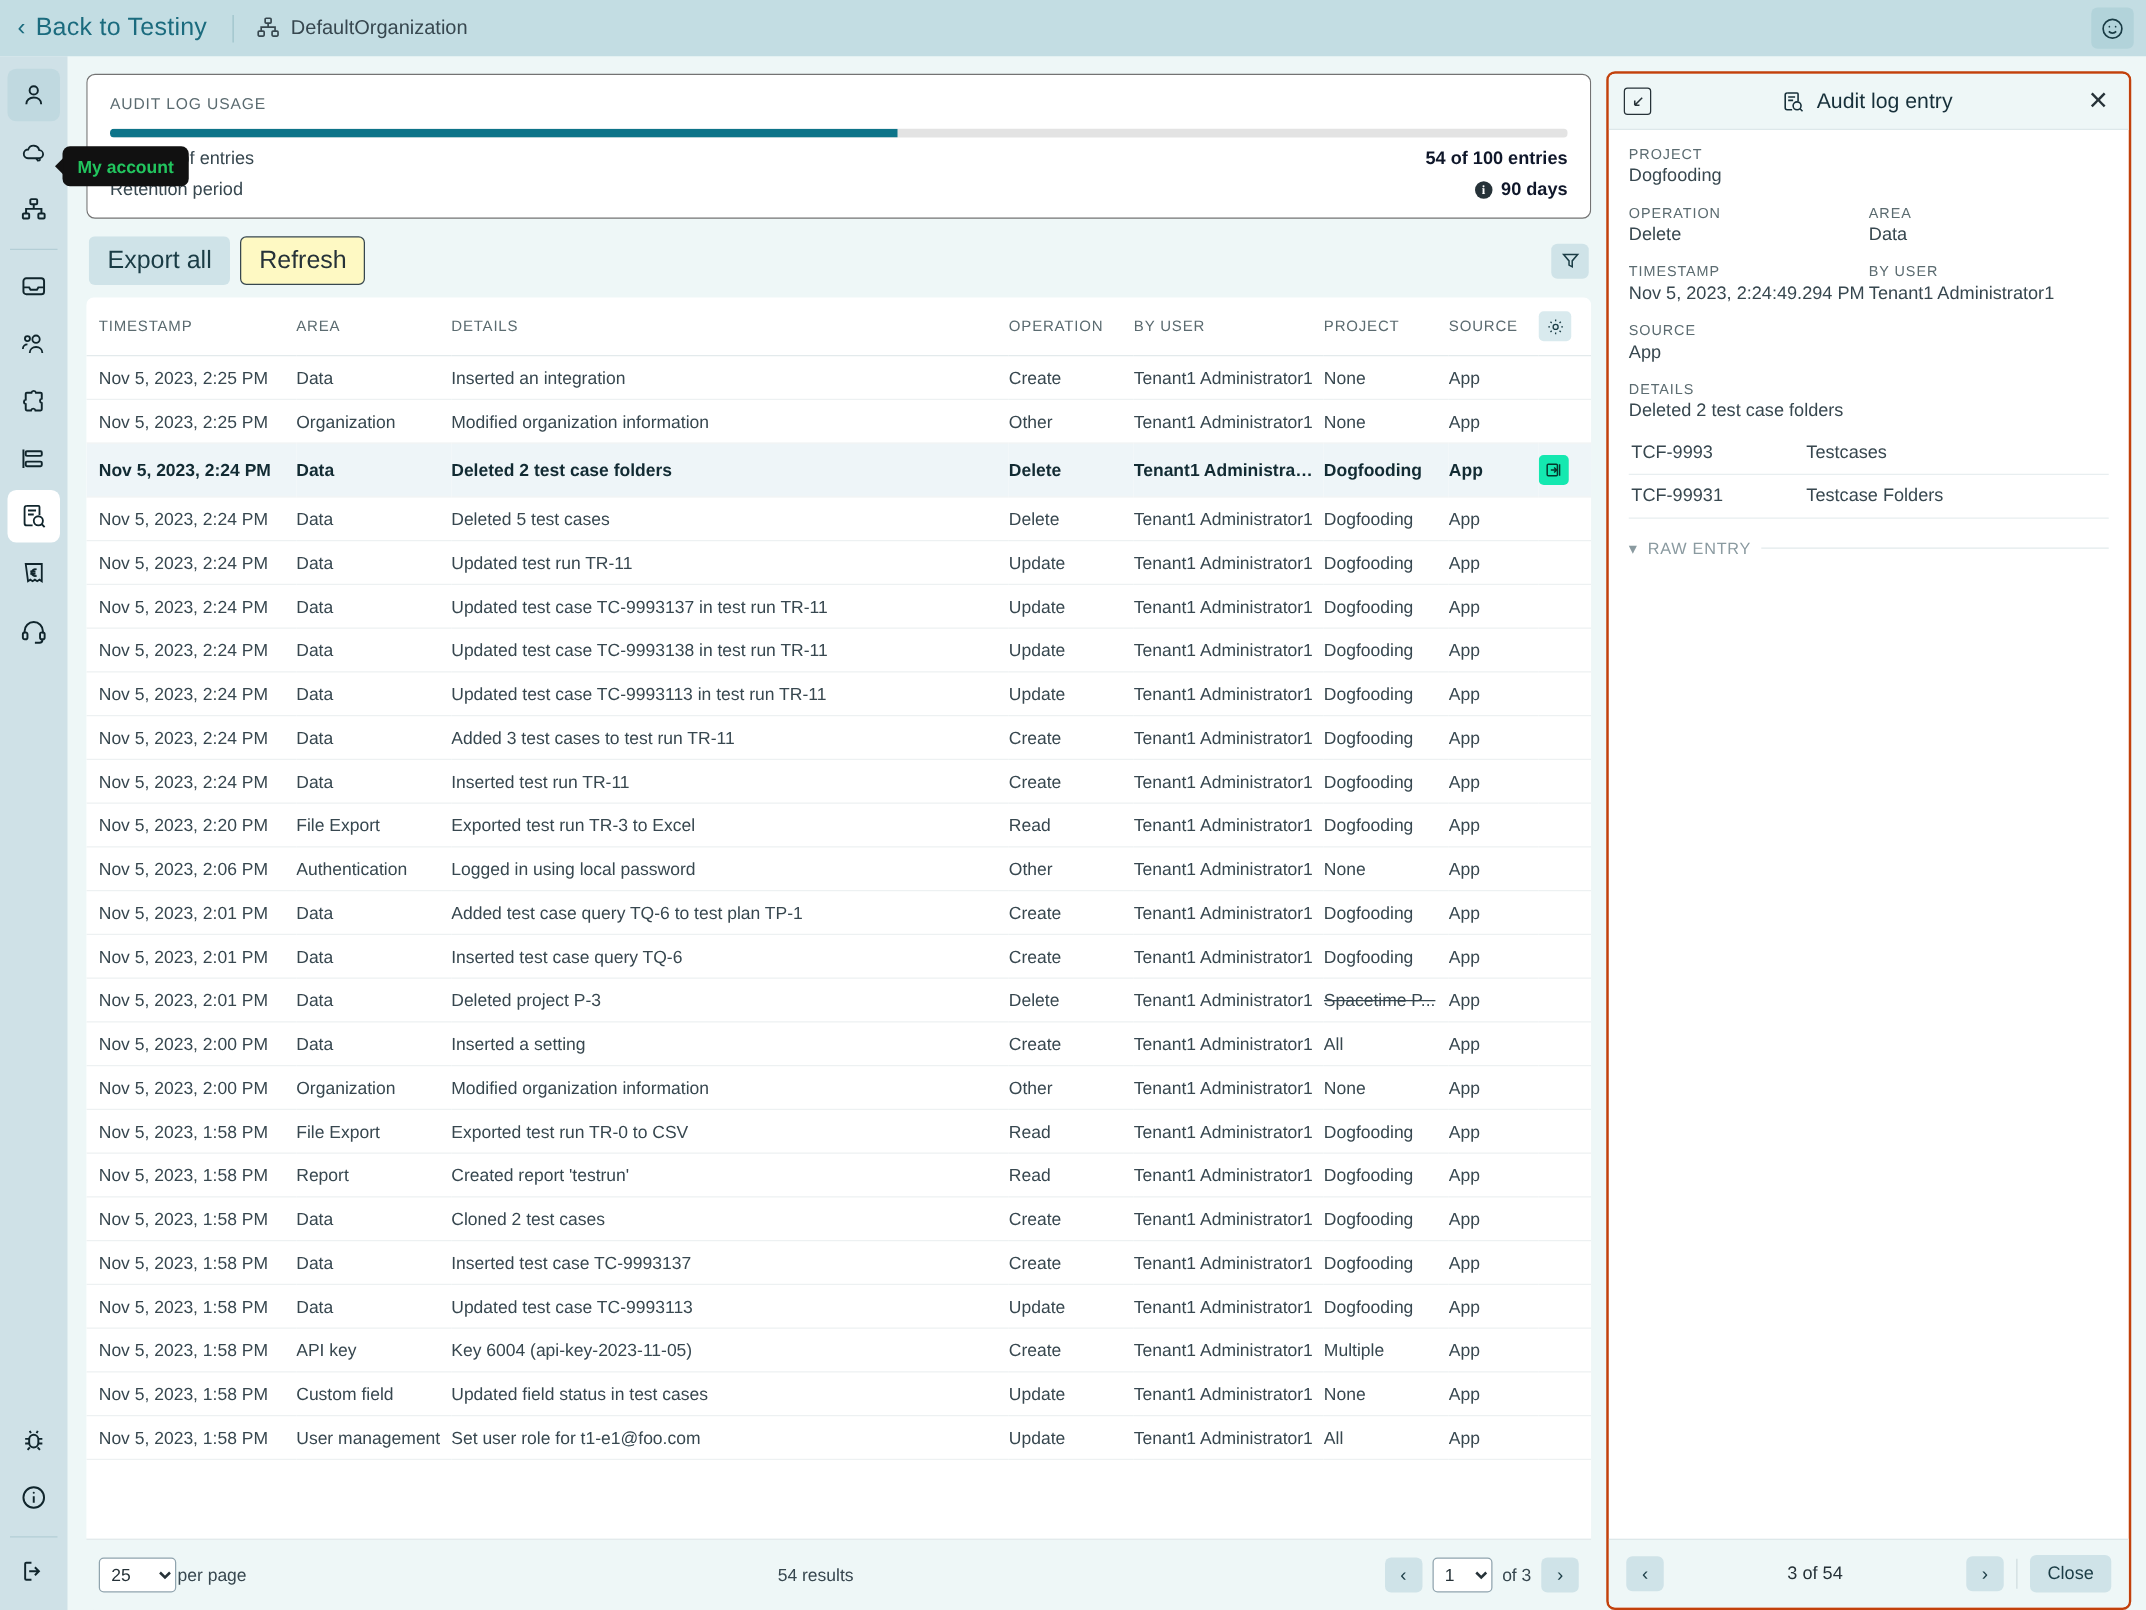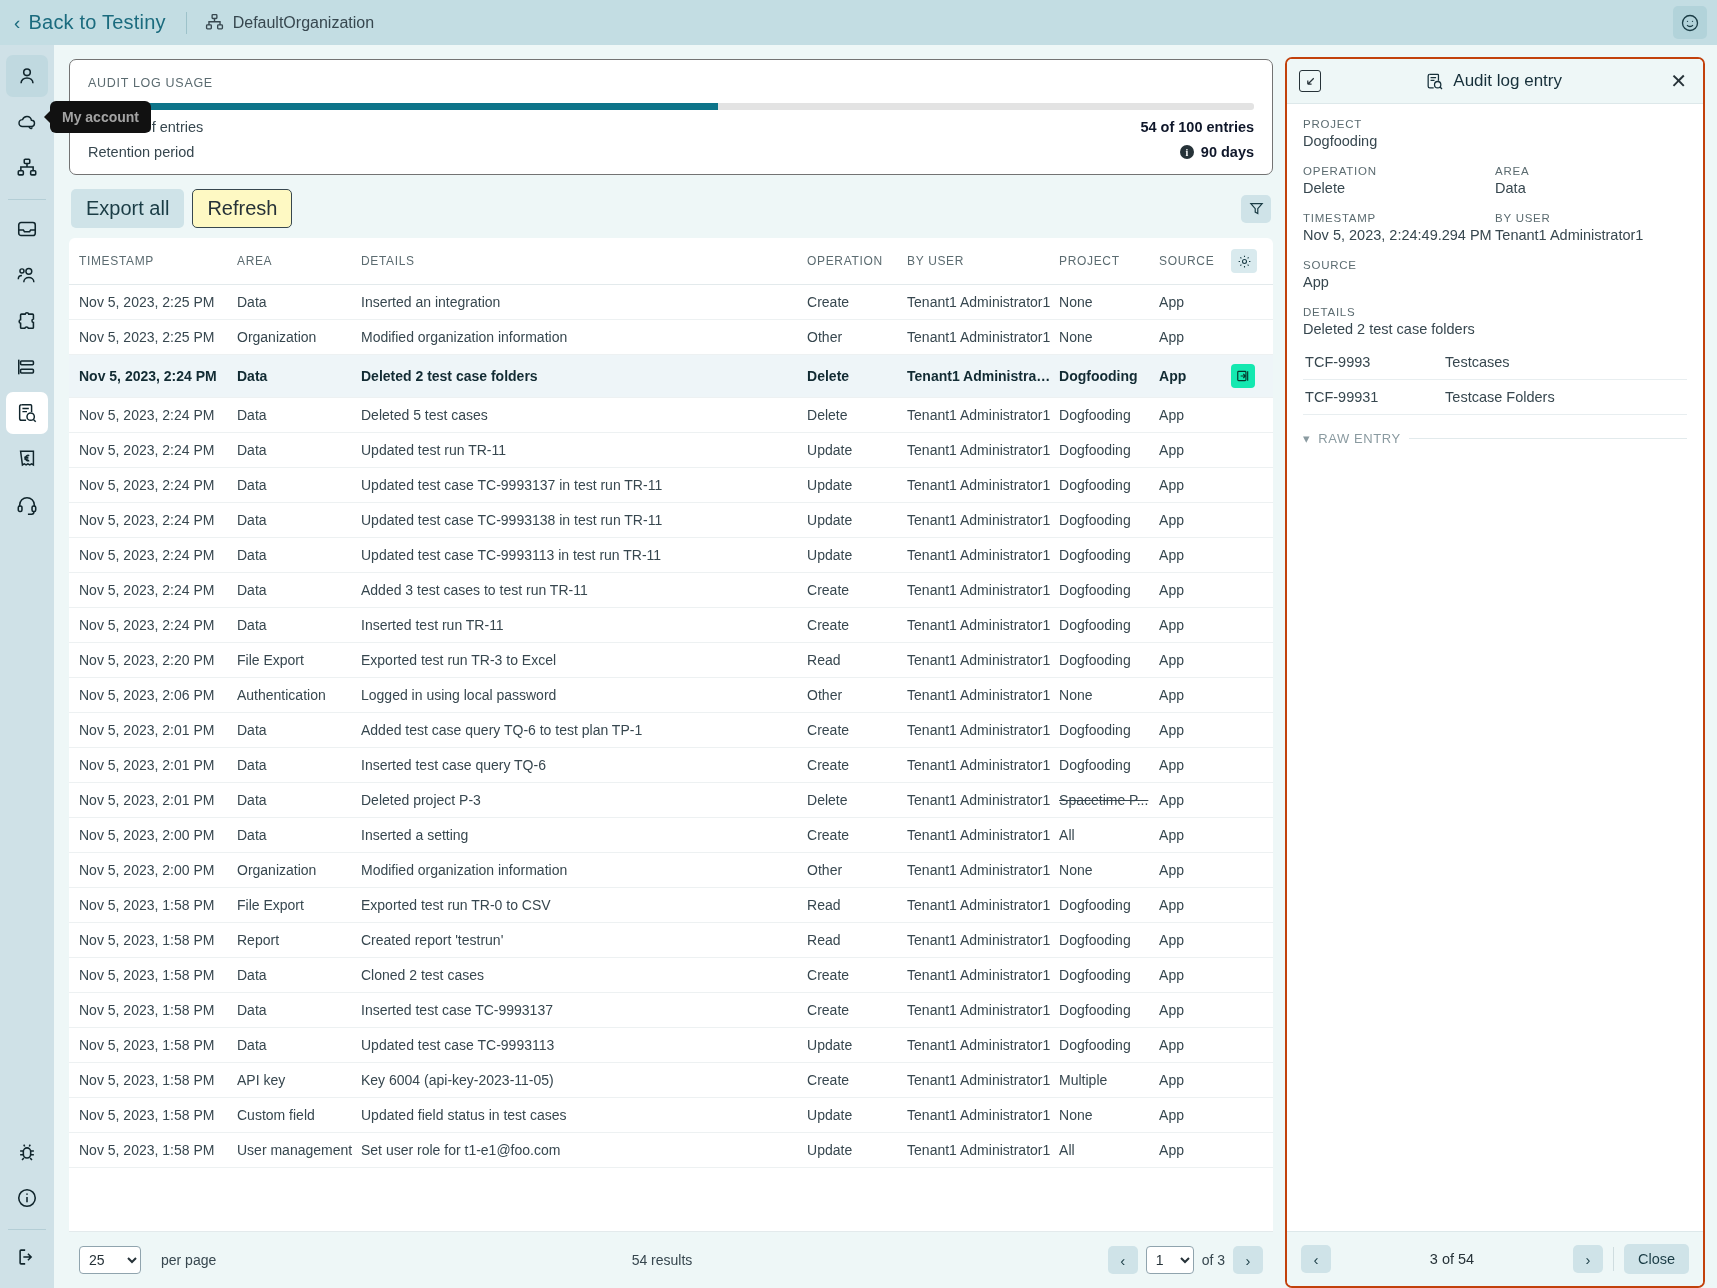--- a/index.html
+++ b/index.html
@@ -60,22 +60,22 @@
     content:""; position:absolute; left:-12px; top:2px;
     width:4px; height:38px; background:#062a33; border-radius:2px;
   }
   .nav-sep { width:38px; height:1px; background:#b4ced6; margin: 6px 0 8px; }
   .nav-spacer { flex: 1 1 auto; }
   .nav-bottom-sep { width:38px; height:1px; background:#b4ced6; margin: 6px 0 6px; }
   .nav-item svg { width:22px; height:22px; }
 
   
   .tooltip {
-    position:absolute; left:50px; top:56px;
-    background:#111; color:#a3a3a3; font-size:14px; font-weight:bold;
+    position:absolute; left:50px; top:72px;
+    background:#111; color:#22c55e; font-size:14px; font-weight:bold;
     padding:8px 12px; border-radius:6px; white-space:nowrap;
     z-index: 60;
   }
   .tooltip::before{
     content:""; position:absolute; left:-6px; top:50%; transform:translateY(-50%);
     border-top:7px solid transparent; border-bottom:7px solid transparent;
     border-right:7px solid #111;
   }
 
   
@@ -154,21 +154,21 @@
     display:flex; align-items:center; justify-content:center; cursor:pointer;
   }
   .row-open-btn {
     width:24px; height:24px; border-radius:4px; background:#14e8b0;
     display:flex; align-items:center; justify-content:center; cursor:pointer;
   }
 
   
   .pagination {
     flex:0 0 auto; background:#eef7f7;
-    display:flex; align-items:center; padding: 14px 10px; gap:20px;
+    display:flex; align-items:center; padding: 14px 10px; gap:1px;
     border-top:1px solid #e3eaec;
   }
   .per-page-sel, .page-sel {
     font-family:"Liberation Sans", sans-serif; font-size:14px;
     padding:4px 5px; border:1px solid #90a4ae; border-radius:4px; background:#fff; color:#263238;
   }
   .per-page-sel { width:62px; }
   .page-sel { width:48px; }
   .pg-label { font-size:14px; color:#37474f; }
   .pg-center { flex:1 1 auto; text-align:center; font-size:14px; color:#37474f; }

